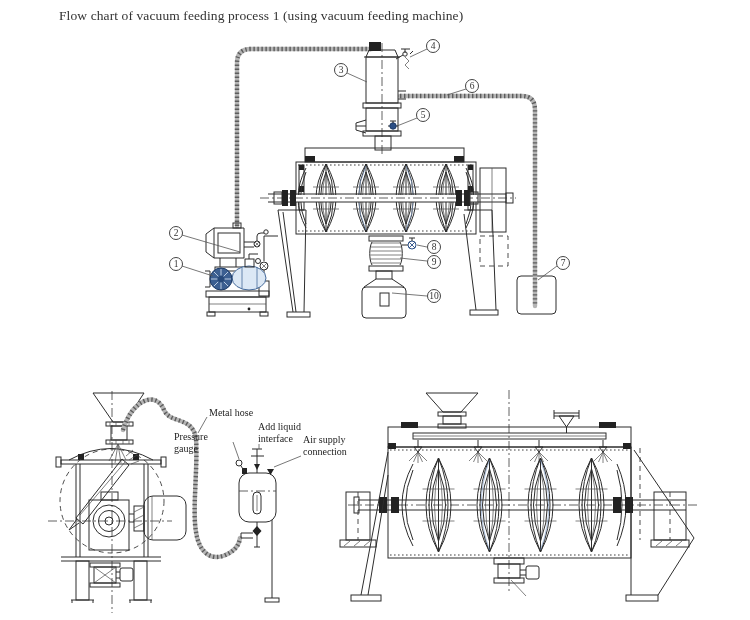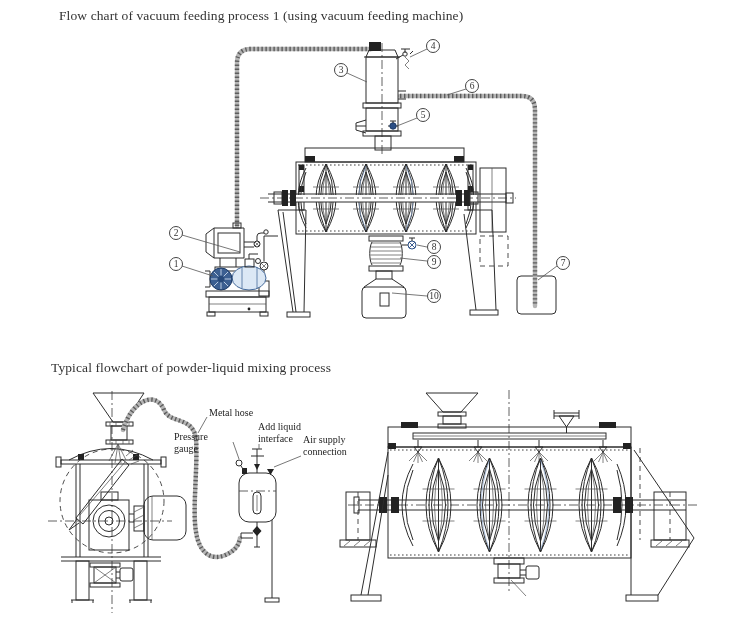--- a/index.html
+++ b/index.html
@@ -21,21 +21,20 @@
   .callout-circle{fill:#fff;stroke:#444;stroke-width:1;}
   .callout-num{font-size:9.5px;fill:#333;text-anchor:middle;}
   .lbl{font-size:10px;fill:#1c1c1c;}
   .blue{stroke:#7d9cc9;stroke-width:1;fill:none;opacity:0.6;}
 </style>
 </head>
 <body>
 
 <div class="page">
   <div class="title" id="t1">Flow chart of vacuum feeding process 1 (using vacuum feeding machine)</div>
-  <div class="title" id="t2">Typical flowchart of powder-liquid mixing process</div>
 
   <svg width="750" height="620" viewBox="0 0 750 620">
     <defs>
       <pattern id="dots" width="9" height="9" patternUnits="userSpaceOnUse">
         <circle cx="2" cy="3" r="1" fill="#8a8a8a"></circle>
         <circle cx="6.5" cy="7" r="0.8" fill="#9a9a9a"></circle>
         <circle cx="7" cy="1.5" r="0.7" fill="#9a9a9a"></circle>
       </pattern>
       <g id="vt">
         <path class="ln" d="M0,-34 Q-20,0 0,34 Q20,0 0,-34"></path>

